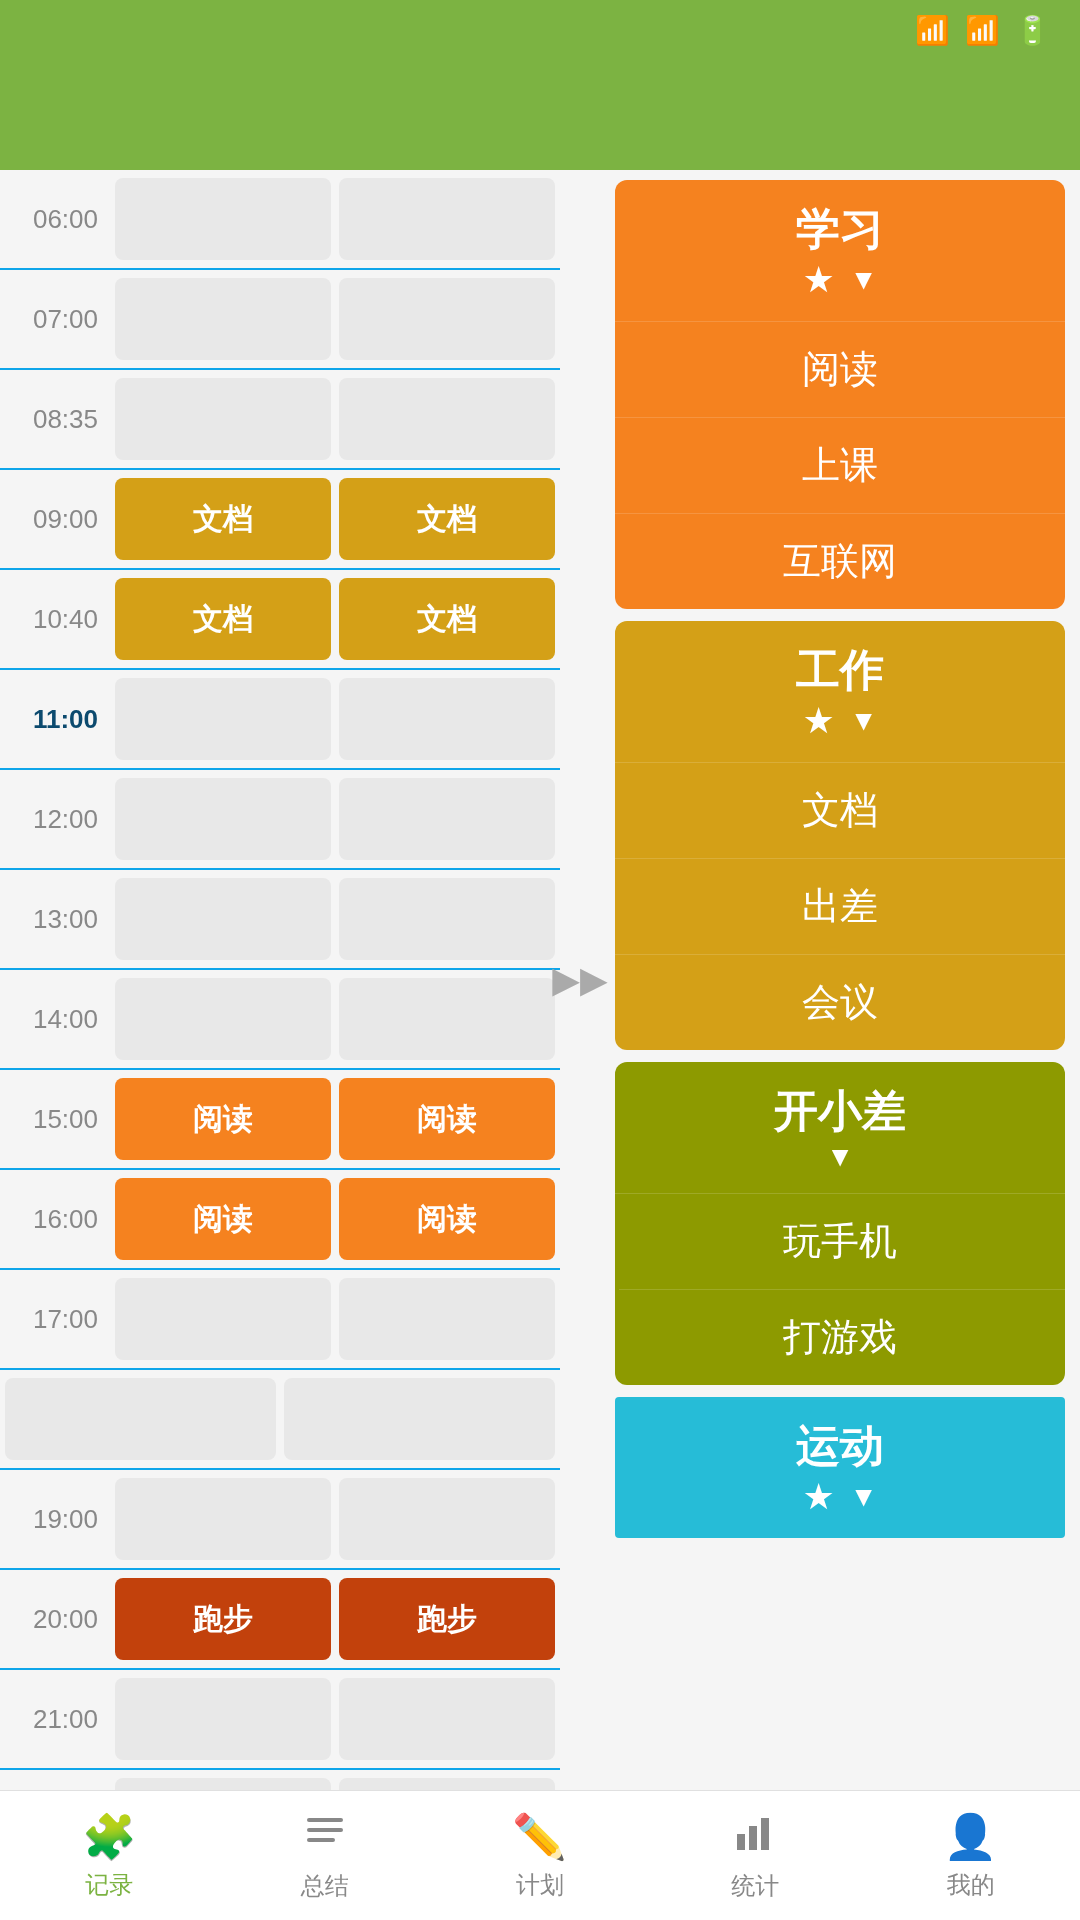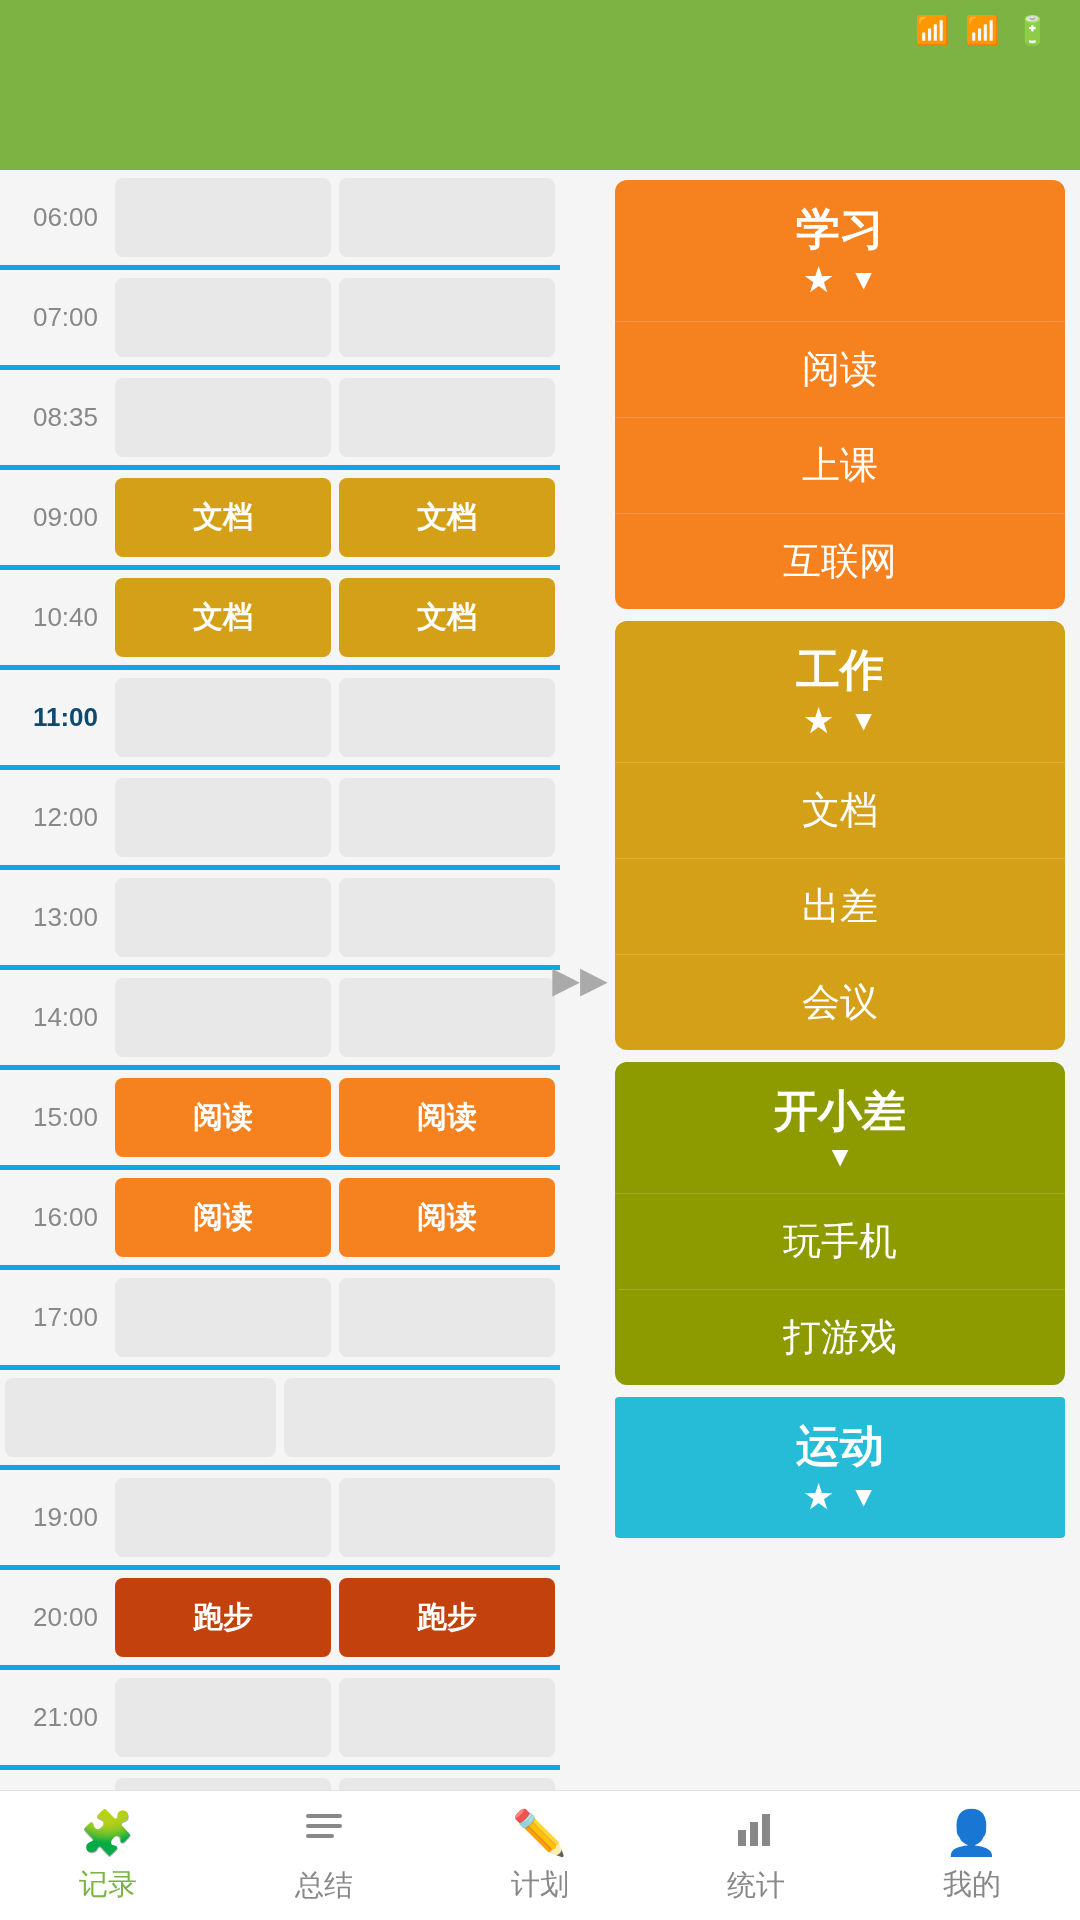--- a/index.html
+++ b/index.html
@@ -81,21 +81,21 @@
       overflow-y: auto;
       background: #f5f5f5;
       flex-shrink: 0;
     }
     .calendar-area::-webkit-scrollbar { display: none; }
 
     .time-row {
       display: flex;
       align-items: stretch;
       height: 100px;
-      border-bottom: 5px solid #0ea5e9;
+      border-bottom: 2px solid #0ea5e9;
     }
     .time-label {
       width: 110px;
       display: flex;
       align-items: center;
       justify-content: flex-end;
       padding-right: 12px;
       font-size: 26px;
       color: #888;
       flex-shrink: 0;
@@ -232,21 +232,21 @@
       display: flex;
       flex-direction: column;
       align-items: center;
       gap: 6px;
       cursor: pointer;
     }
     .nav-icon {
       font-size: 44px;
     }
     .nav-label {
-      font-size: 29px;
+      font-size: 24px;
       color: #888;
     }
     .nav-label.active {
       color: #7cb342;
     }
     .nav-icon.active {
       color: #7cb342;
     }
 
     

